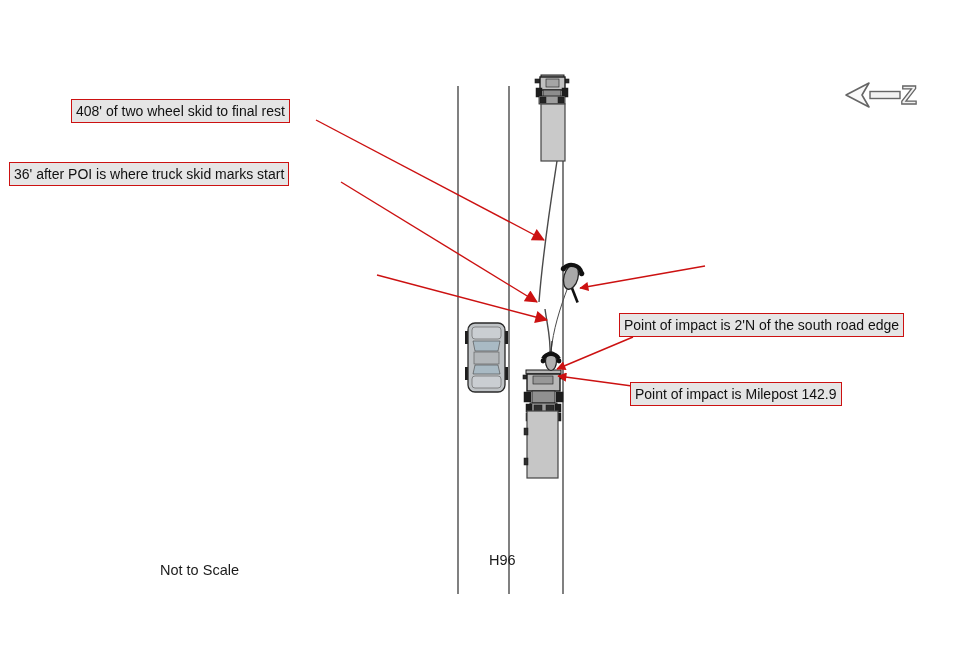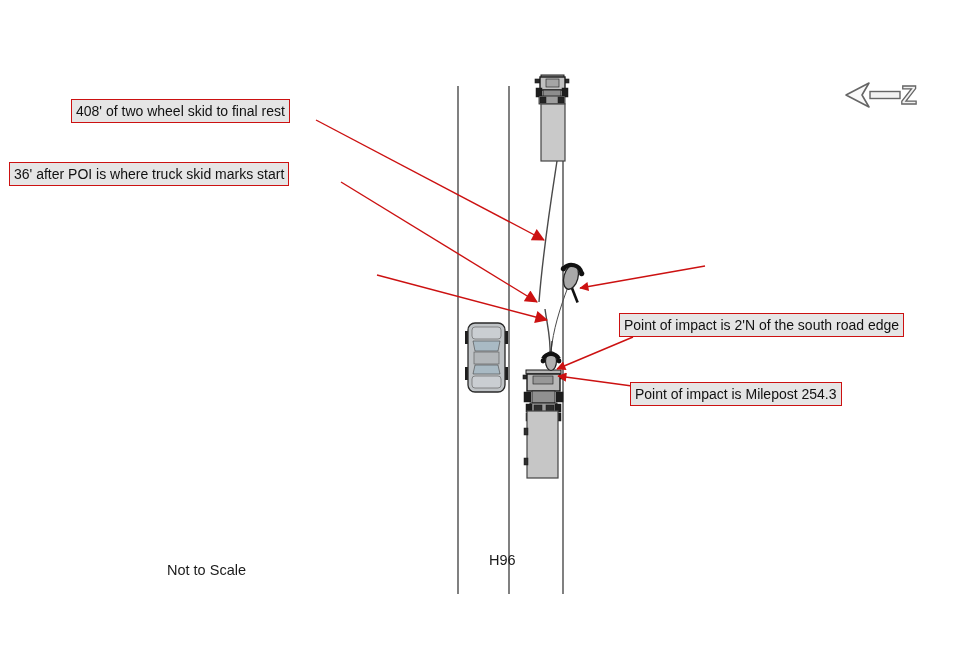--- a/index.html
+++ b/index.html
@@ -135,19 +135,19 @@
   </svg>
 
   <div class="callout" style="left:71px;  top:99px;">408' of two wheel skid to final rest</div>
 
   <div class="callout" style="left:9px;  top:162px;">36' after POI is where truck skid marks start</div>
 
 
 
   <div class="callout" style="left:619px; top:313px;">Point of impact is 2'N of the south road edge</div>
 
-  <div class="callout" style="left:630px; top:382px;">Point of impact is Milepost 254.3</div>
+  <div class="callout" style="left:630px; top:382px;">Point of impact is Milepost 142.9</div>
 
   <div class="plain-label" style="left:489px; top:552px;">H96</div>
 
-  <div class="plain-label" style="left:167px; top:562px;">Not to Scale</div>
+  <div class="plain-label" style="left:160px; top:562px;">Not to Scale</div>
 
 </div>
 
 </body></html>

